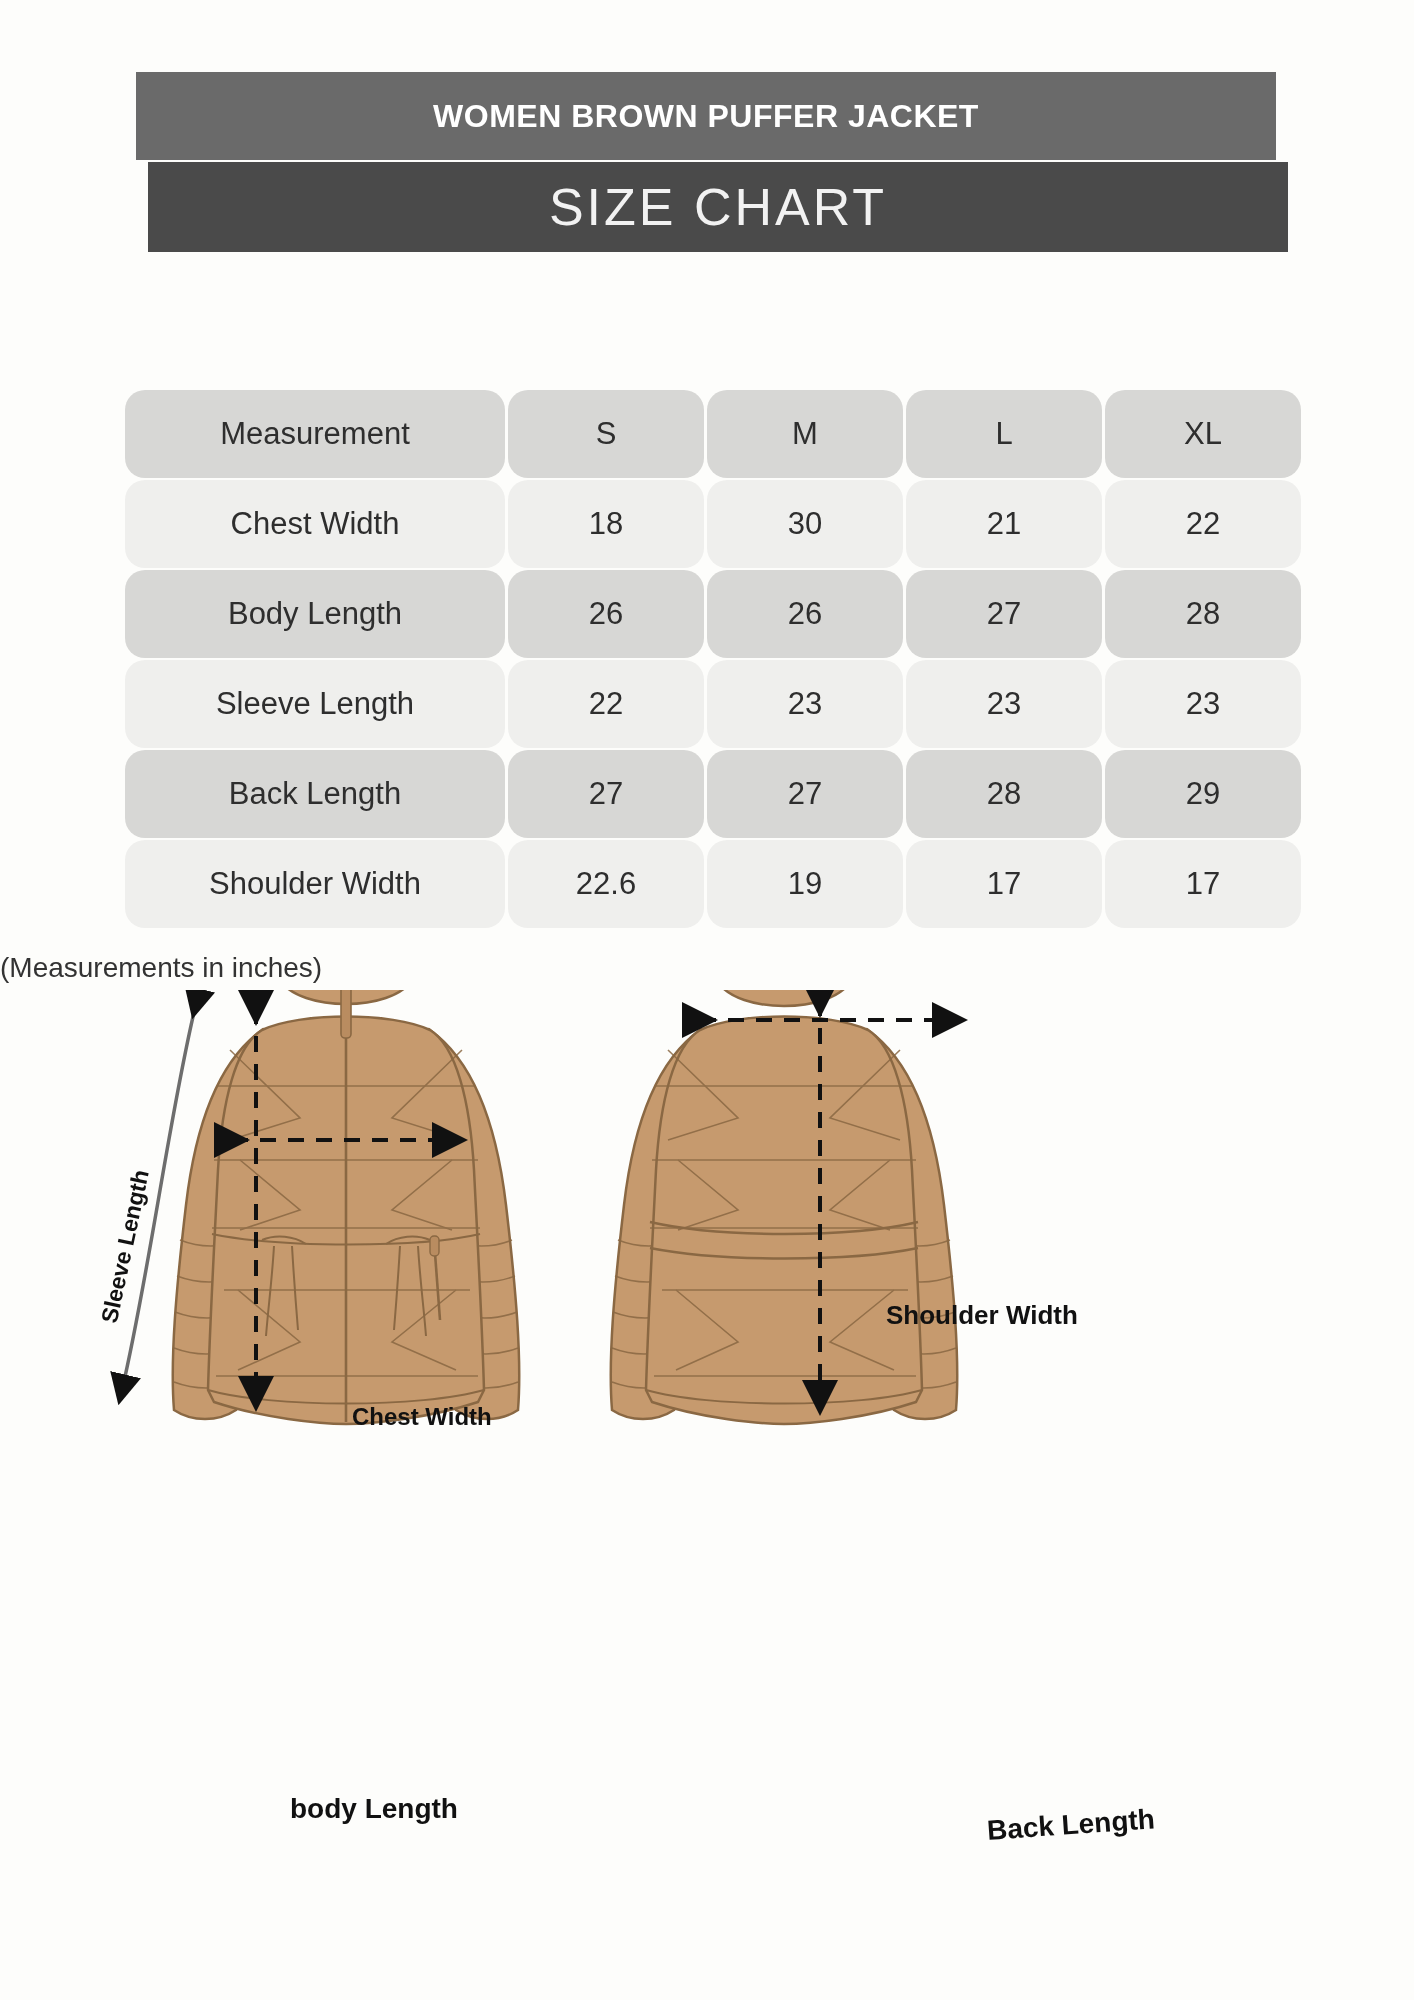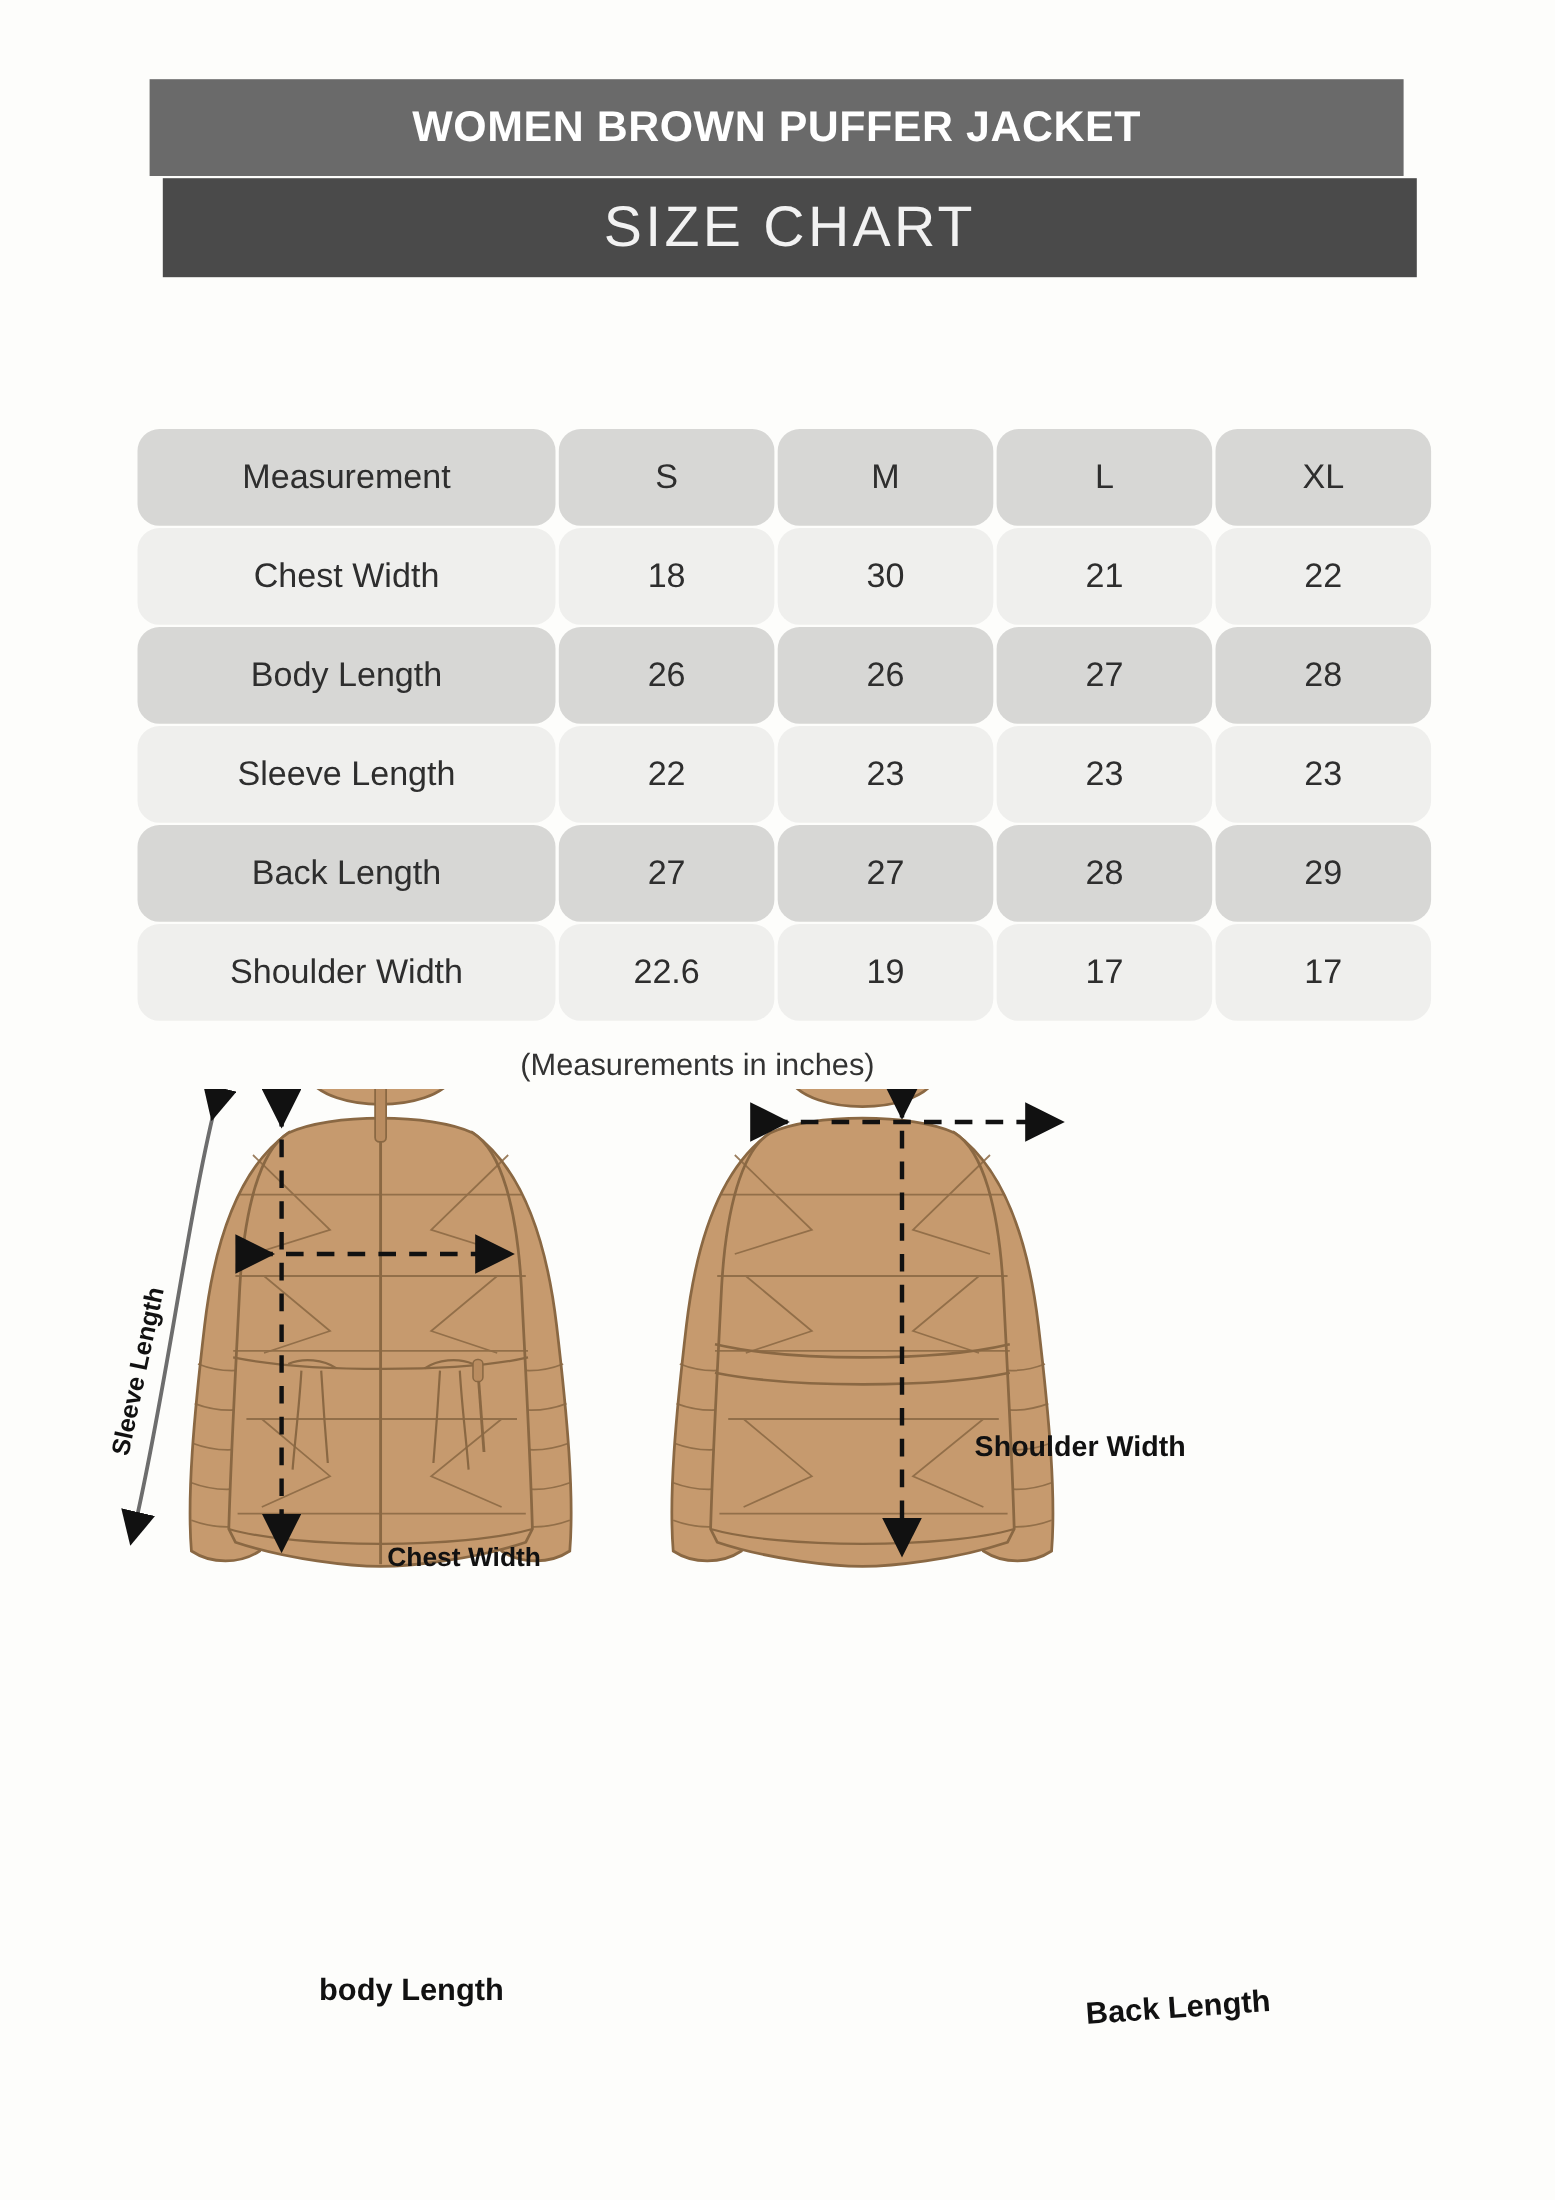--- a/index.html
+++ b/index.html
@@ -28,21 +28,21 @@
     top: 72px;
     width: 1140px;
     height: 88px;
     background: #6a6a6a;
     display: flex;
     align-items: center;
     justify-content: center;
   }
   .title-bar .title-text {
     color: #ffffff;
-    font-size: 39px;
+    font-size: 32px;
     font-weight: bold;
     letter-spacing: 0.5px;
     white-space: nowrap;
   }
   .subtitle-bar {
     position: absolute;
     left: 148px;
     top: 162px;
     width: 1140px;
     height: 90px;
@@ -87,21 +87,21 @@
   .lbl-a { background: #efefed; font-size: 33px; }
   .lbl-b { background: #d7d7d5; font-size: 33px; }
   .val-a { background: #efefed; }
   .val-b { background: #d7d7d5; }
 
   .units-note {
     position: absolute;
     left: 0;
     top: 952px;
     width: 1268px;
-    text-align: center;
+    text-align: left;
     font-size: 28px;
     color: #333333;
   }
 
   
   .illustration {
     position: absolute;
     left: 0;
     top: 990px;
     width: 1414px;

